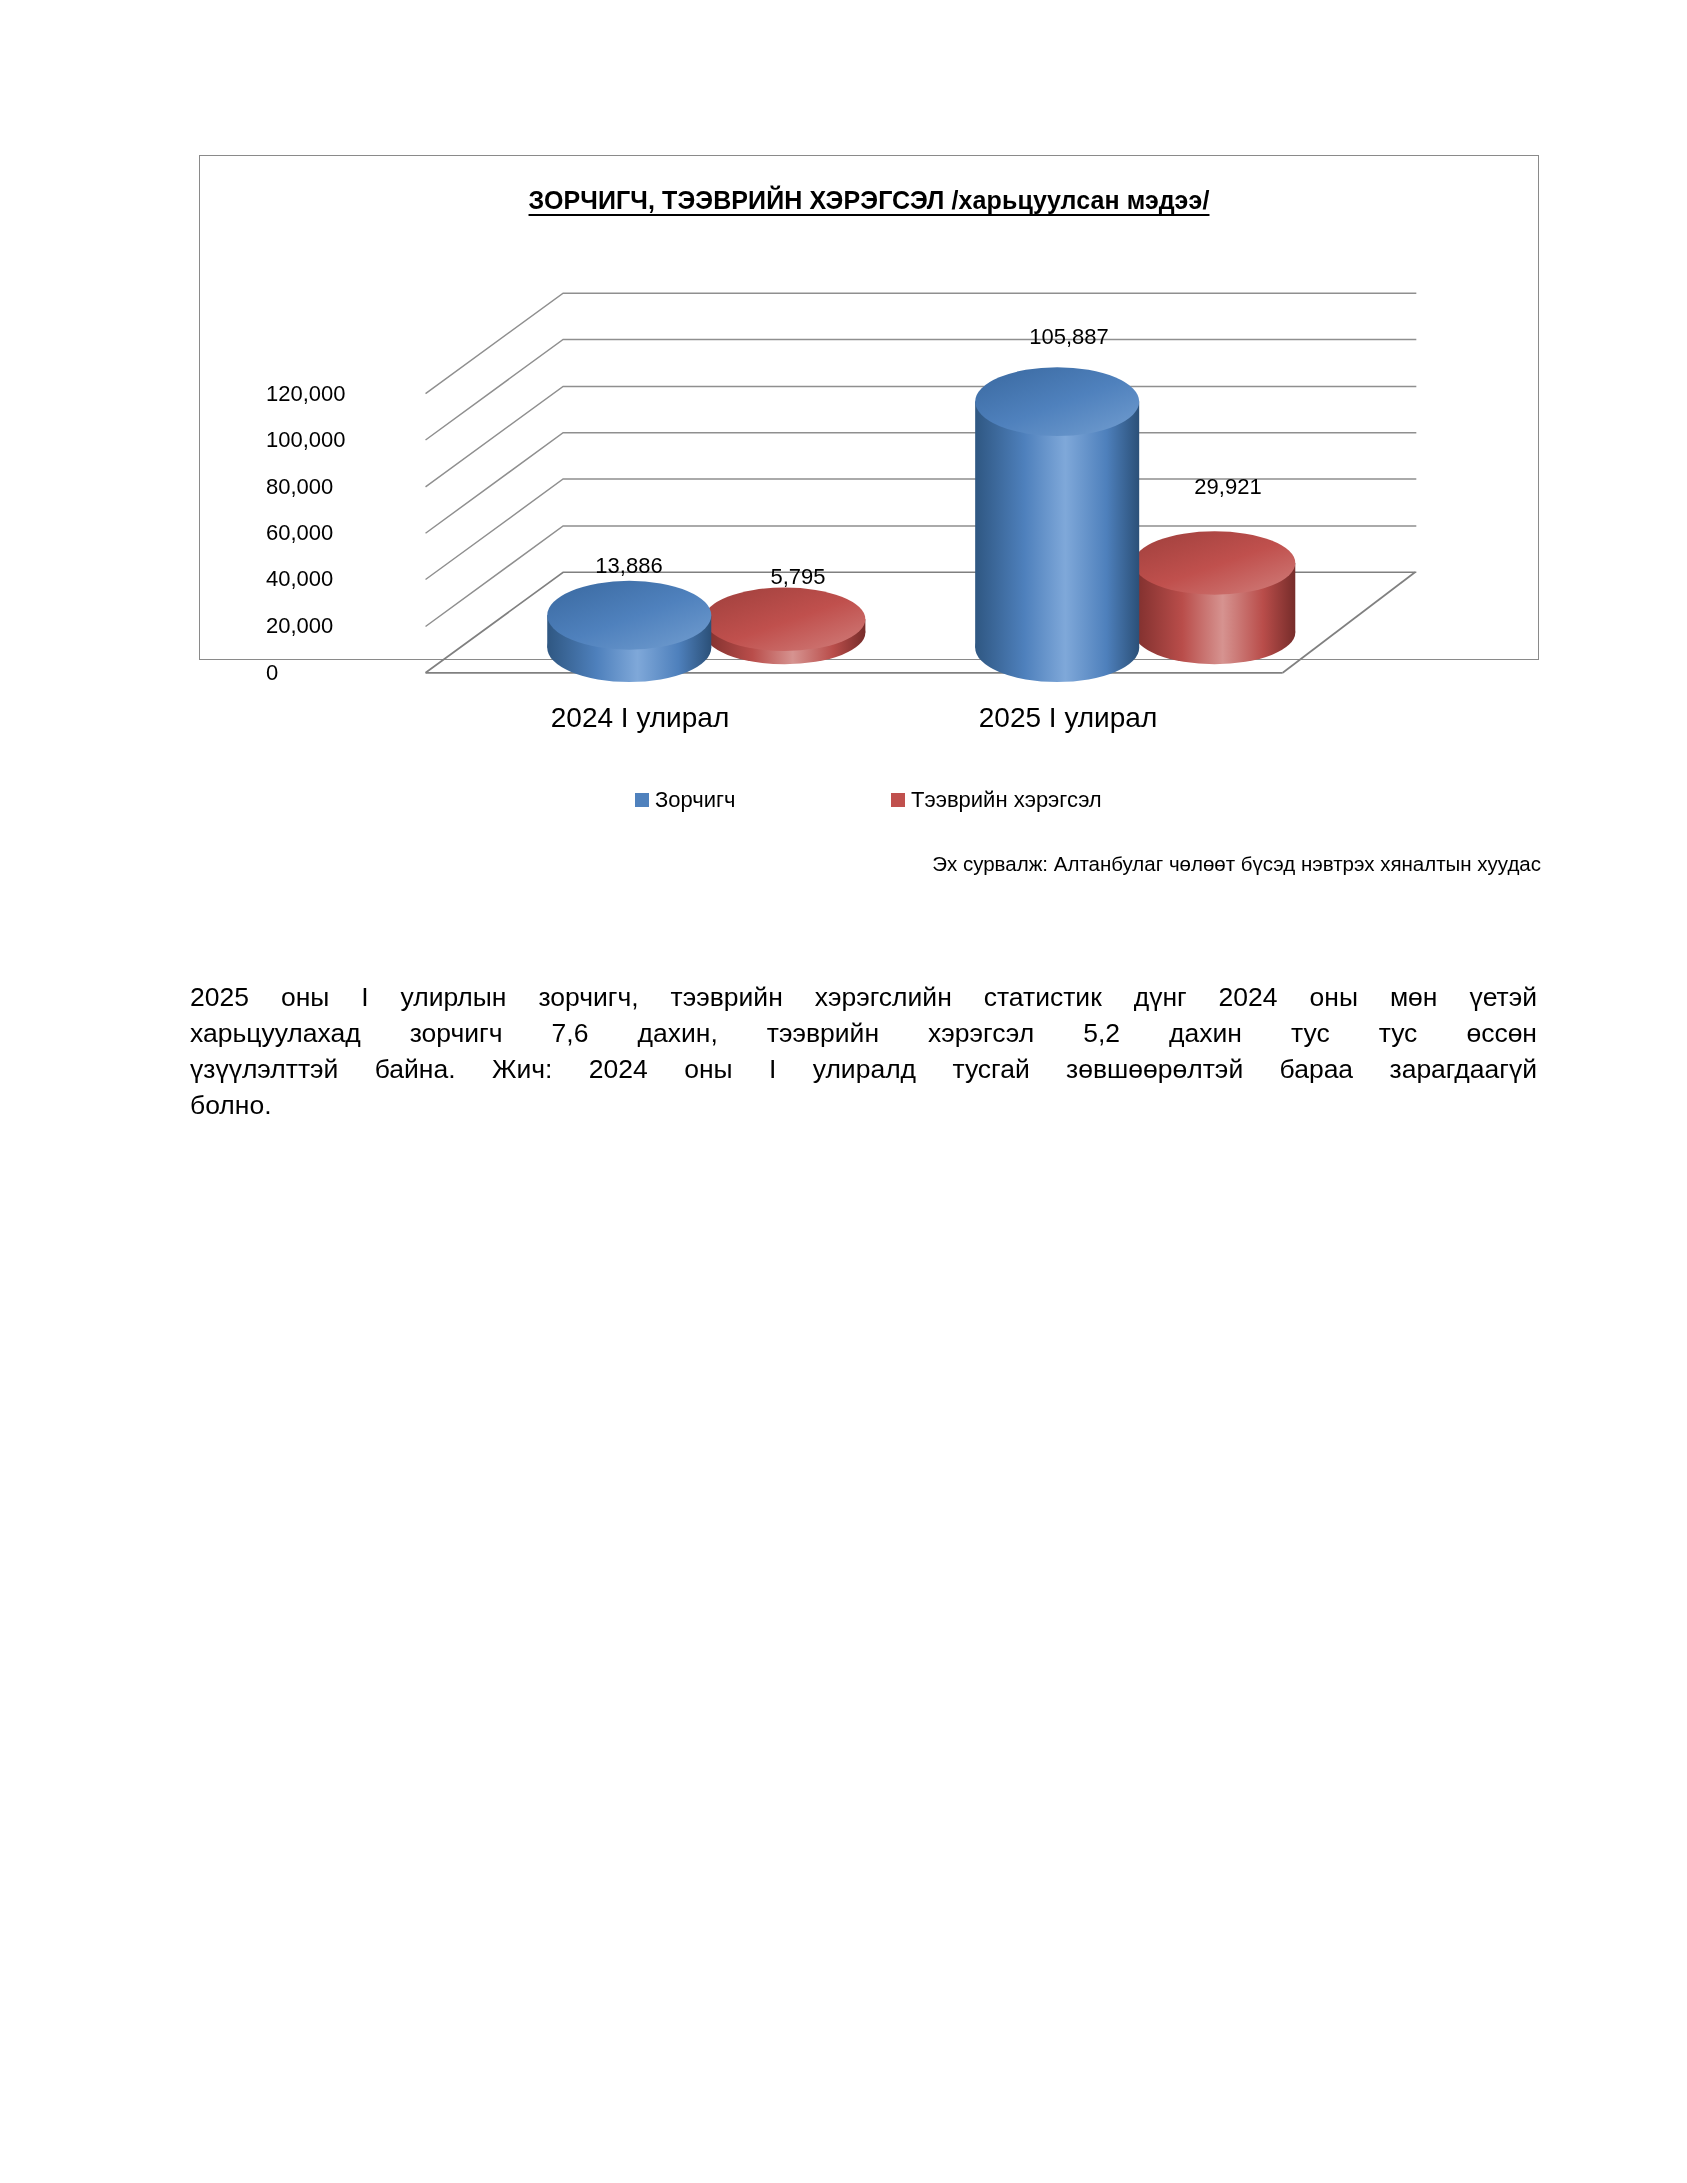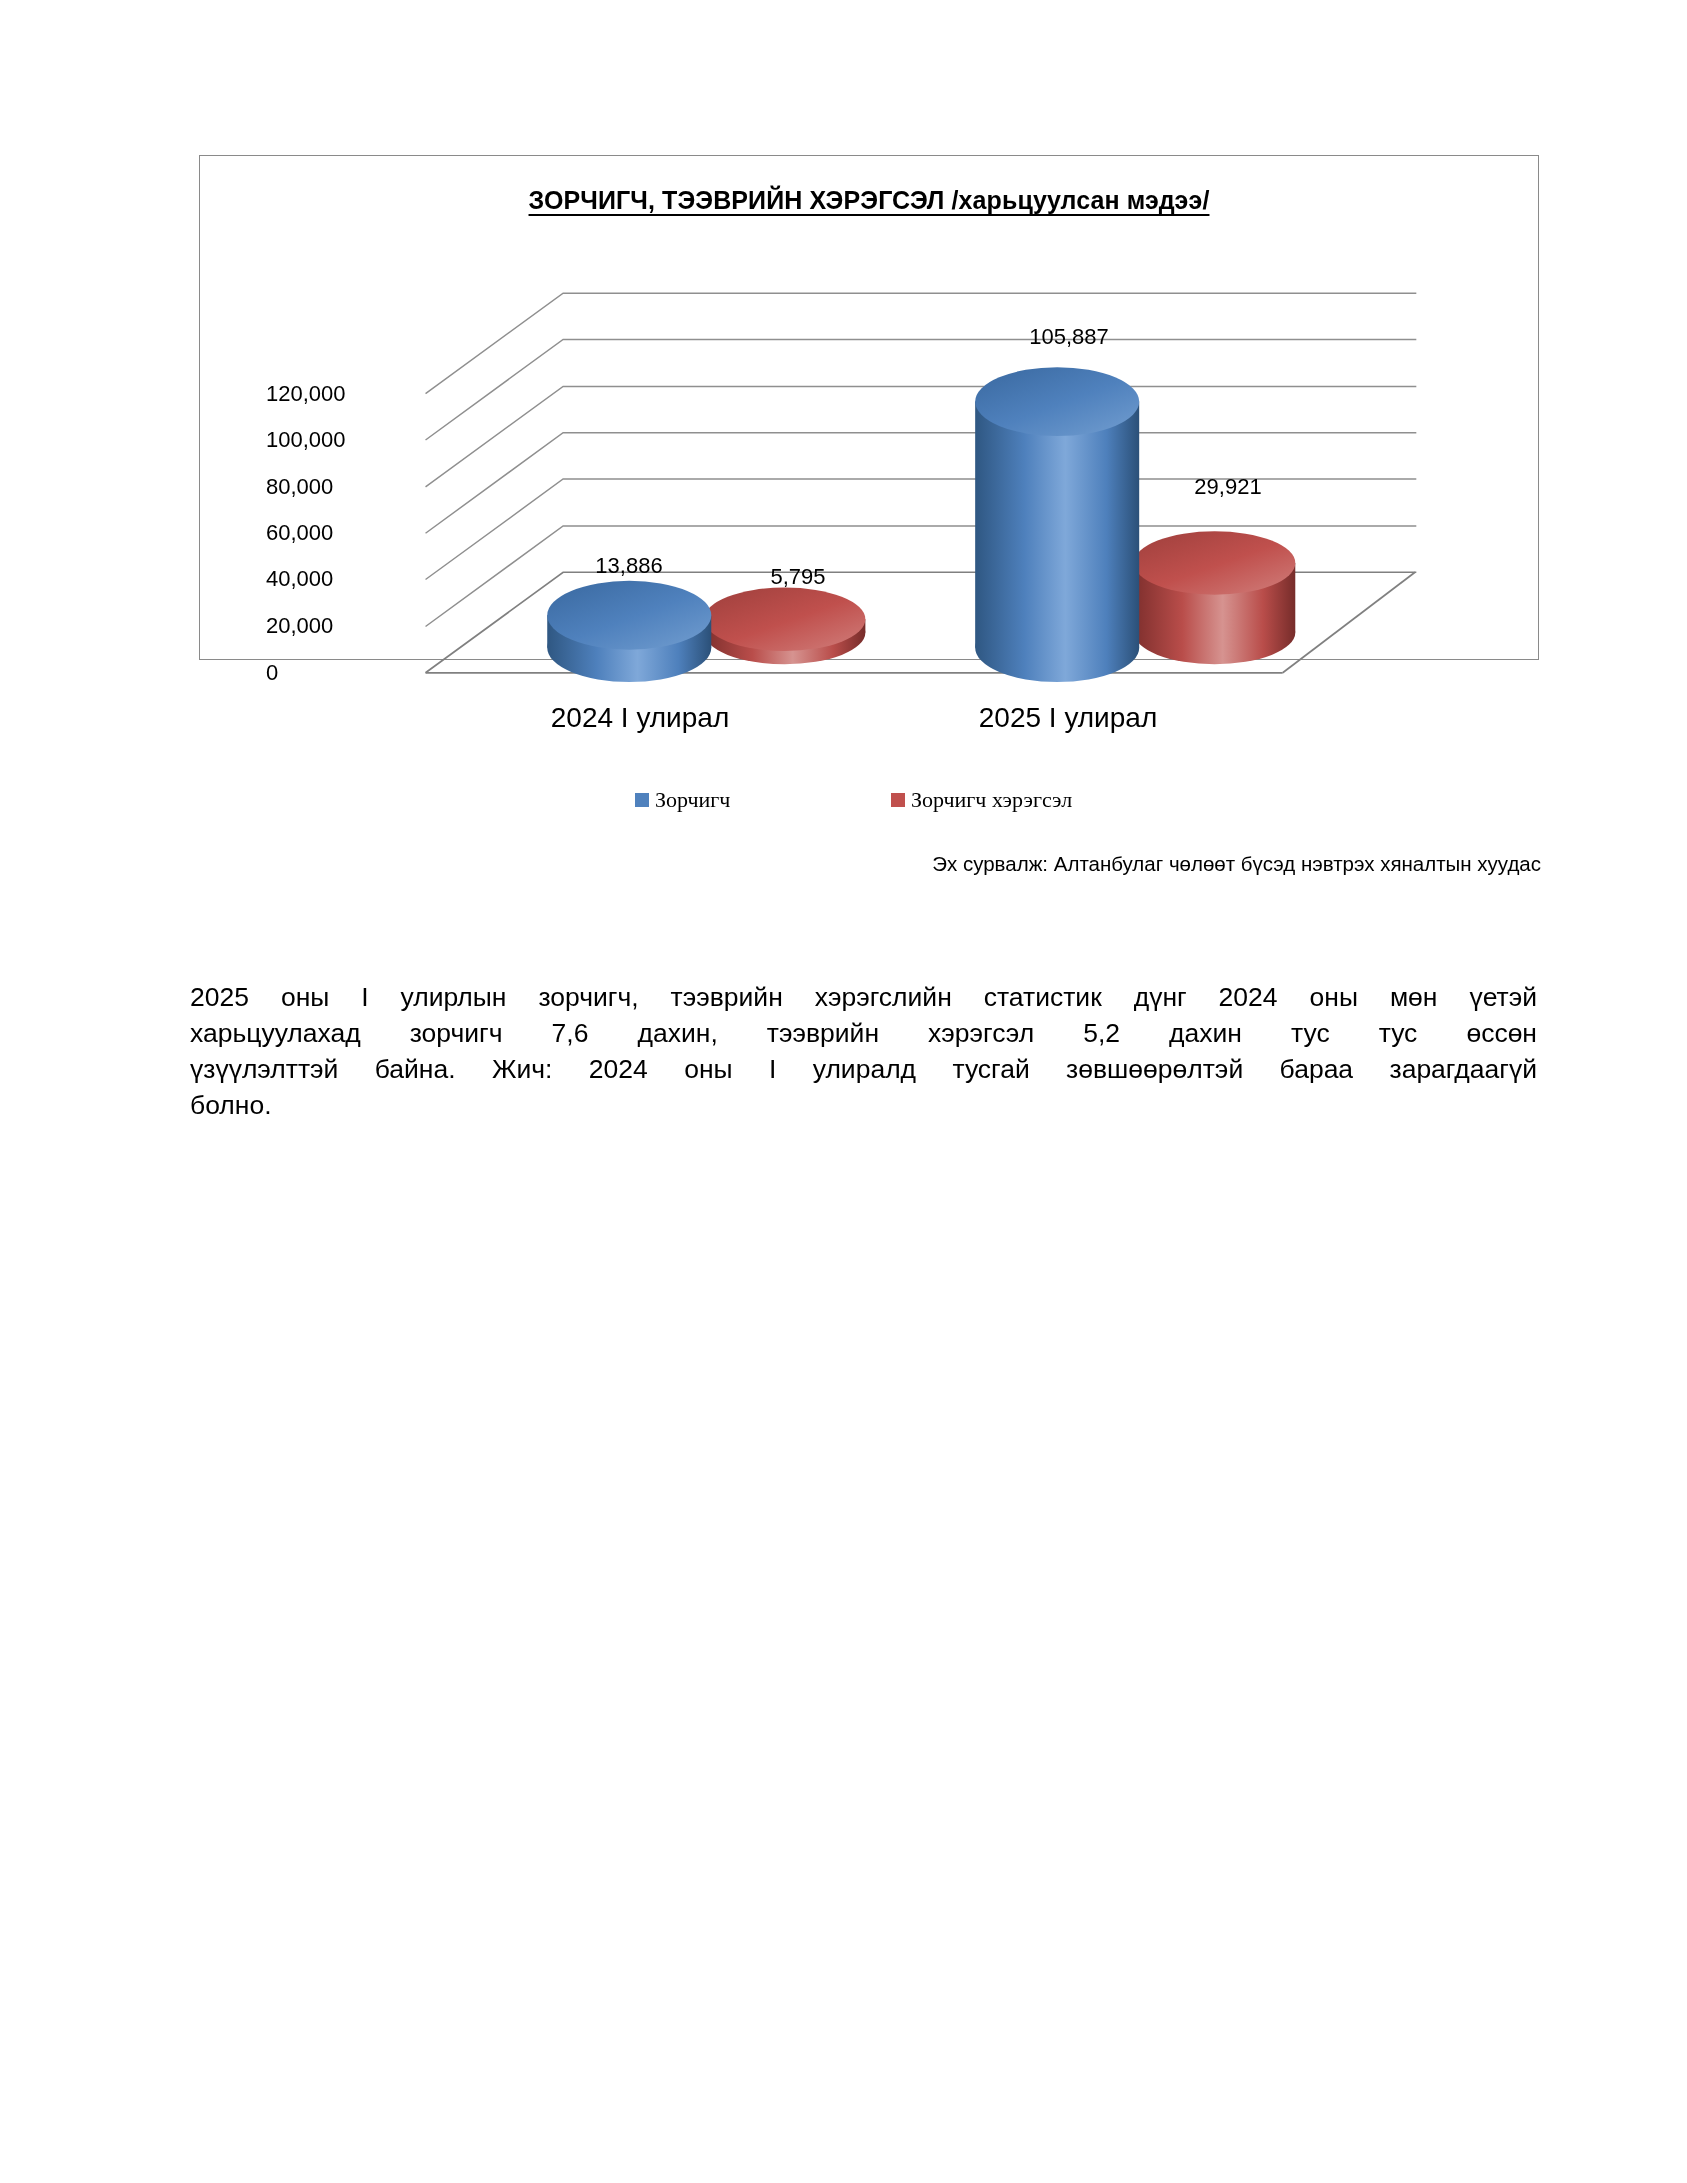--- a/index.html
+++ b/index.html
@@ -28,21 +28,21 @@
     transform:translate(-50%,-50%);
   }
   .catlabel{
     position:absolute;font-size:28px;line-height:24px;white-space:nowrap;
     transform:translate(-50%,-50%);top:562px;
   }
   .legend-item{position:absolute;top:636px;height:16px;}
   .legend-swatch{position:absolute;width:14px;height:14px;top:0.7px;}
   .legend-text{
     position:absolute;left:20px;top:8px;transform:translateY(-50%);
-    font-size:22px;line-height:22px;white-space:nowrap;font-family:Liberation Serif, serif;
+    font-size:22px;line-height:22px;white-space:nowrap;
   }
   .source-note{
     position:absolute;right:146px;top:851px;font-size:20.5px;line-height:25px;
     white-space:nowrap;
   }
   
   .body-text{
     position:absolute;left:190px;top:979px;width:1347px;
     font-size:26.5px;line-height:36px;
   }
@@ -139,21 +139,21 @@
 
     <div class="catlabel" style="left:440px">2024 I улирал</div>
     <div class="catlabel" style="left:868px">2025 I улирал</div>
 
     <div class="legend-item" style="left:435px">
       <span class="legend-swatch" style="left:0;background:#4f81bd"></span>
       <span class="legend-text">Зорчигч</span>
     </div>
     <div class="legend-item" style="left:691px">
       <span class="legend-swatch" style="left:0;background:#c0504d"></span>
-      <span class="legend-text">Зорчигч хэрэгсэл</span>
+      <span class="legend-text">Тээврийн хэрэгсэл</span>
     </div>
   </div>
 
   <div class="source-note">Эх сурвалж: Алтанбулаг чөлөөт бүсэд нэвтрэх хяналтын хуудас</div>
 
   <div class="body-text">
     <div class="body-line justify-full">2025 оны I улирлын зорчигч, тээврийн хэрэгслийн статистик дүнг 2024 оны мөн үетэй</div>
     <div class="body-line justify-full">харьцуулахад зорчигч 7,6 дахин, тээврийн хэрэгсэл 5,2 дахин тус тус өссөн</div>
     <div class="body-line justify-full">үзүүлэлттэй байна. Жич: 2024 оны I улиралд тусгай зөвшөөрөлтэй бараа зарагдаагүй</div>
     <div class="body-line">болно.</div>

